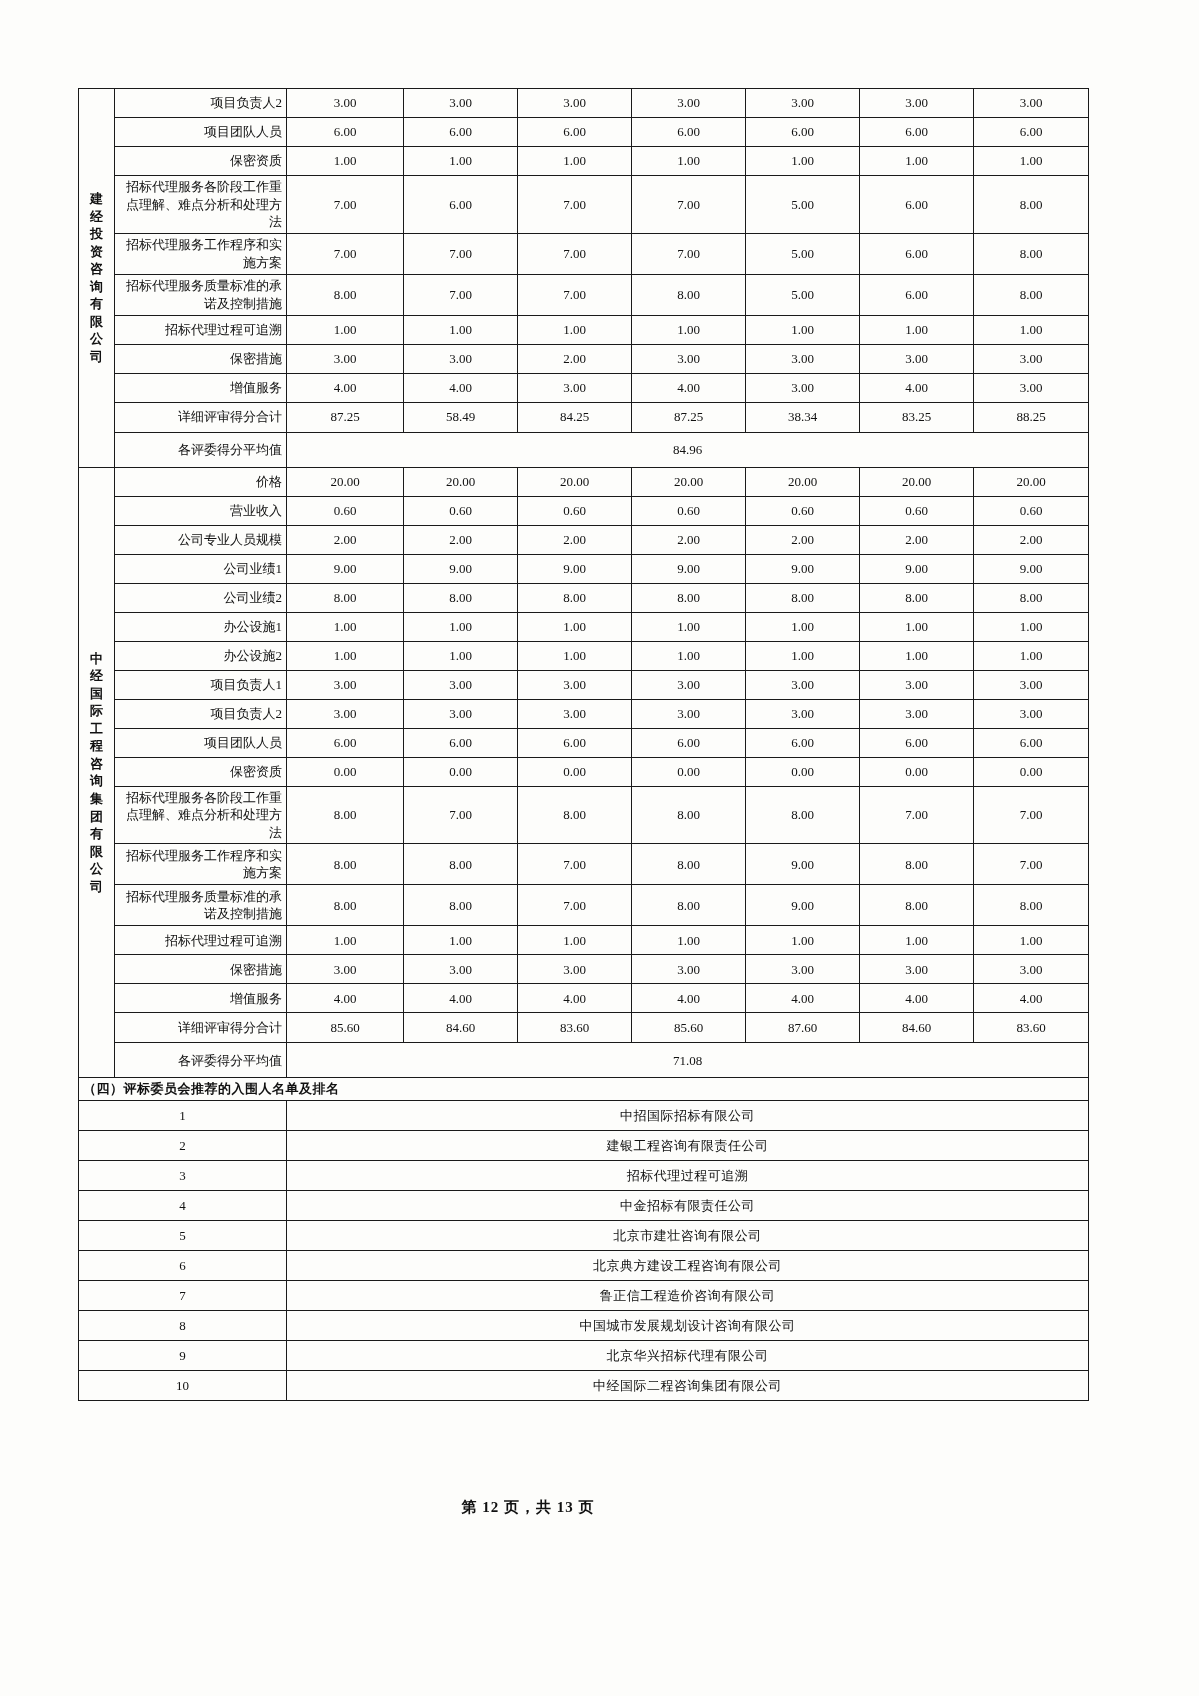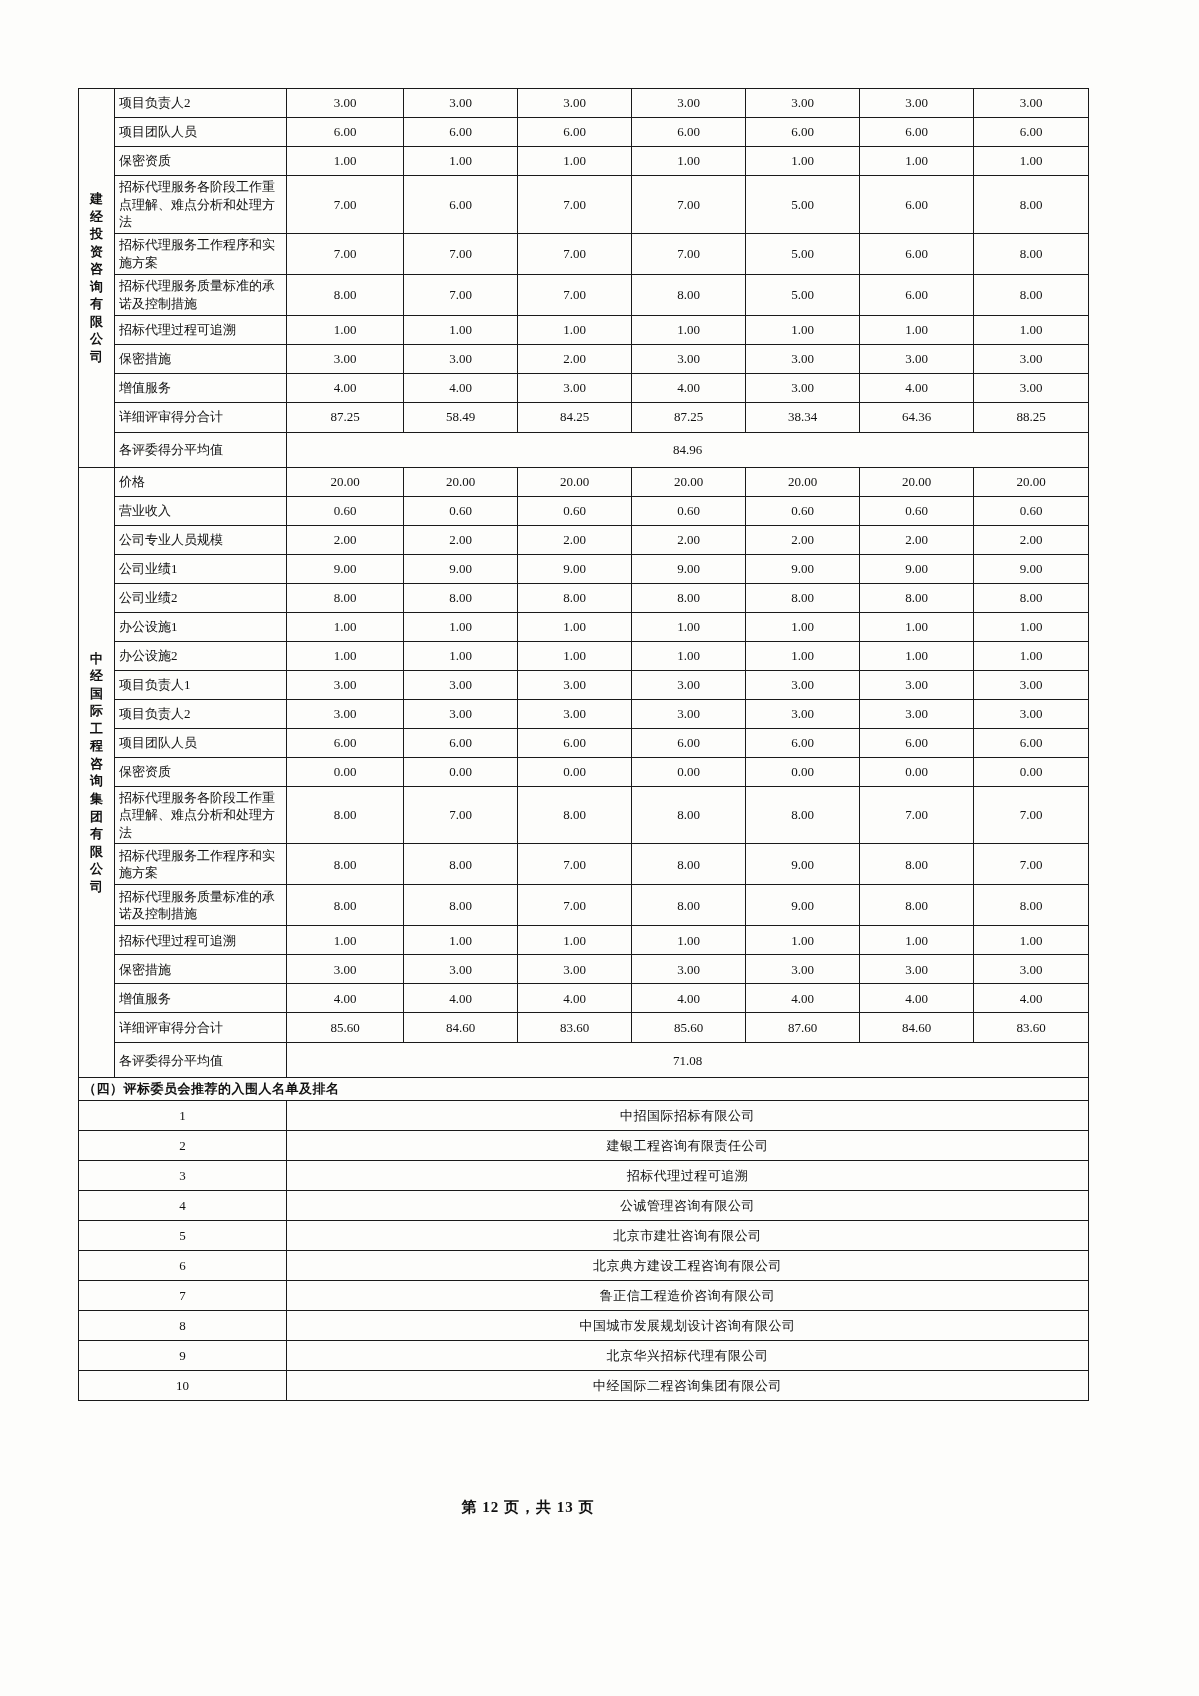--- a/index.html
+++ b/index.html
@@ -48,21 +48,21 @@
     letter-spacing: 0px;
     line-height: 1.45;
     padding: 2px 1px;
     font-weight: 600;
   }
   td.vendor span {
     display: block;
   }
   td.itemname {
     width: 172px;
-    text-align: left;
+    text-align: right;
     padding-left: 6px;
     font-size: 13.5px;
   }
   td.num {
     text-align: center;
     font-size: 12.5px;
     font-family: "Liberation Serif", "DejaVu Serif", serif;
   }
   td.avg {
     text-align: center;
@@ -224,21 +224,21 @@
             <td class="num">4.00</td>
             <td class="num">3.00</td>
           </tr>
           <tr class="h2">
             <td class="itemname">详细评审得分合计</td>
             <td class="num">87.25</td>
             <td class="num">58.49</td>
             <td class="num">84.25</td>
             <td class="num">87.25</td>
             <td class="num">38.34</td>
-            <td class="num">64.36</td>
+            <td class="num">83.25</td>
             <td class="num">88.25</td>
           </tr>
           <tr class="h5">
             <td class="itemname">各评委得分平均值</td>
             <td class="avg" colspan="7">84.96</td>
           </tr>
           <tr class="h1">
             <td class="vendor" rowspan="19">
               <span>中</span>
               <span>经</span>
@@ -448,21 +448,21 @@
           <tr class="h2">
             <td class="rank-no" colspan="2">2</td>
             <td class="rank-name" colspan="7">建银工程咨询有限责任公司</td>
           </tr>
           <tr class="h2">
             <td class="rank-no" colspan="2">3</td>
             <td class="rank-name" colspan="7">招标代理过程可追溯</td>
           </tr>
           <tr class="h2">
             <td class="rank-no" colspan="2">4</td>
-            <td class="rank-name" colspan="7">公诚管理咨询有限公司</td>
+            <td class="rank-name" colspan="7">中金招标有限责任公司</td>
           </tr>
           <tr class="h2">
             <td class="rank-no" colspan="2">5</td>
             <td class="rank-name" colspan="7">北京市建壮咨询有限公司</td>
           </tr>
           <tr class="h2">
             <td class="rank-no" colspan="2">6</td>
             <td class="rank-name" colspan="7">北京典方建设工程咨询有限公司</td>
           </tr>
           <tr class="h2">

